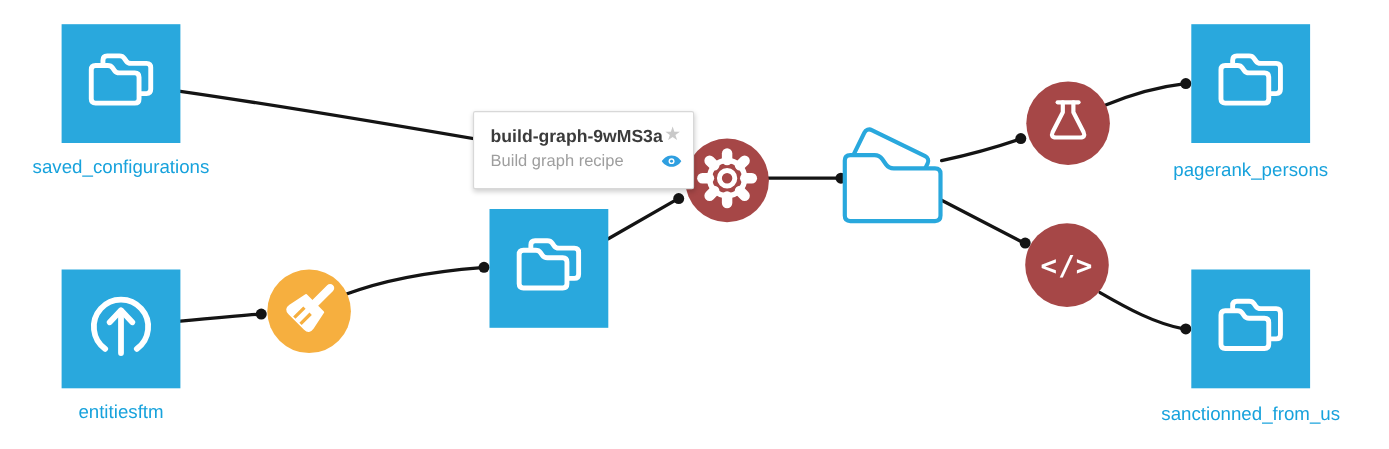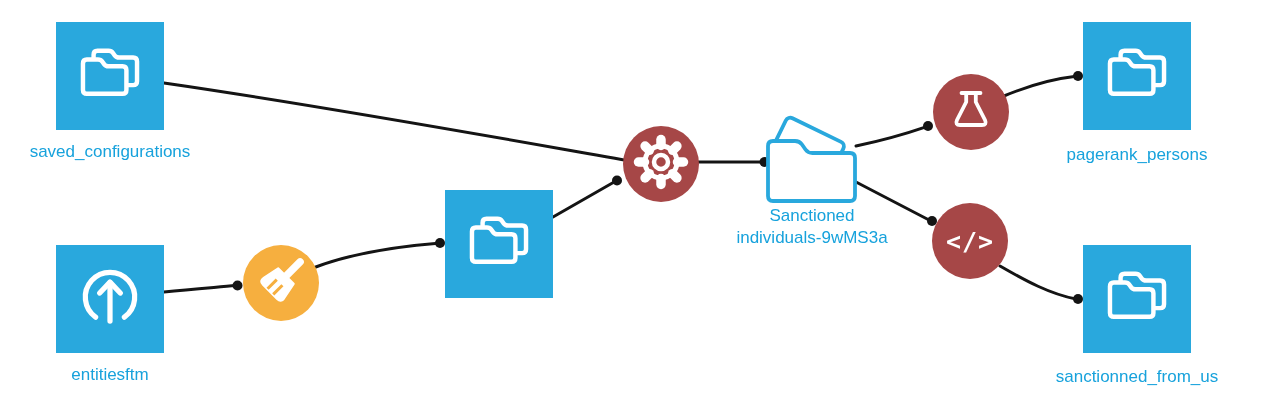--- a/index.html
+++ b/index.html
@@ -129,24 +129,20 @@
   <div class="node-label" style="left:987px;top:366px;">sanctionned_from_us</div>
 
   <div class="node" style="left:762px;top:112px;width:100px;height:95px;">
     <span>
       <svg width="100" height="95" viewBox="0 0 100 95">
         <rect x="26" y="6" width="64" height="40" rx="5" fill="#ffffff" stroke="#29A8DD" stroke-width="3.8" transform="rotate(26 26 6)"></rect>
         <path d="M6,86 V36 Q6,31 11,31 H33 Q37.5,31 40,34.5 L43.5,39.5 Q46,43 50.5,43 H88 Q93,43 93,48 V86 Q93,91 88,91 H11 Q6,91 6,86 Z" fill="#ffffff" stroke="#29A8DD" stroke-width="3.8" stroke-linejoin="round"></path>
       </svg>
     </span>
   </div>
-  <div class="node-label" style="left:662px;top:205px;">
-    <div>Sanctioned</div>
-    <div>individuals-9wMS3a</div>
-  </div>
 
   <div class="node recipe-circle recipe-yellow" style="left:243px;top:245px;">
     <span>
       <svg width="76" height="76" viewBox="-38 -38 76 76">
         <g transform="rotate(45)">
           <path d="M0,-27 L0,-7" stroke="#ffffff" stroke-width="7.5" stroke-linecap="round" fill="none"></path>
           <path d="M-11,-7 H11 L14.5,10 q1,5.5 -4.5,5.5 h-20 q-5.5,0 -4.5,-5.5 Z" fill="#ffffff" stroke="#ffffff" stroke-width="2" stroke-linejoin="round"></path>
           <path d="M-4,2 V15 M4,2 V15" stroke="#F6AF3F" stroke-width="3" fill="none"></path>
         </g>
       </svg>
@@ -182,14 +178,26 @@
           <path d="M-4.8,-17 V-8 L-14,10 q-2.2,5 3,5 H11 q5.2,0 3,-5 L4.8,-8 V-17"></path>
         </g>
       </svg>
     </span>
   </div>
 
   <div class="node recipe-circle recipe-red" style="left:932px;top:203px;">
     <span class="code-glyph">&lt;/&gt;</span>
   </div>
 
+  <div id="tooltip">
+    <div class="tt-title">build-graph-9wMS3a</div>
+    <div class="tt-subtitle">Build graph recipe</div>
+    <span class="tt-star">★</span>
+    <span class="tt-eye">
+      <svg width="19" height="13" viewBox="0 0 24 16">
+        <path d="M12,1.5 C6,1.5 2.4,5.8 0.8,8 C2.4,10.2 6,14.5 12,14.5 C18,14.5 21.6,10.2 23.2,8 C21.6,5.8 18,1.5 12,1.5 Z" fill="#2F9FE0"></path>
+        <circle cx="12" cy="8" r="3.4" fill="#ffffff"></circle>
+        <circle cx="12" cy="8" r="1.7" fill="#2F9FE0"></circle>
+      </svg>
+    </span>
+  </div>
 
 </div>
 
 </body></html>

